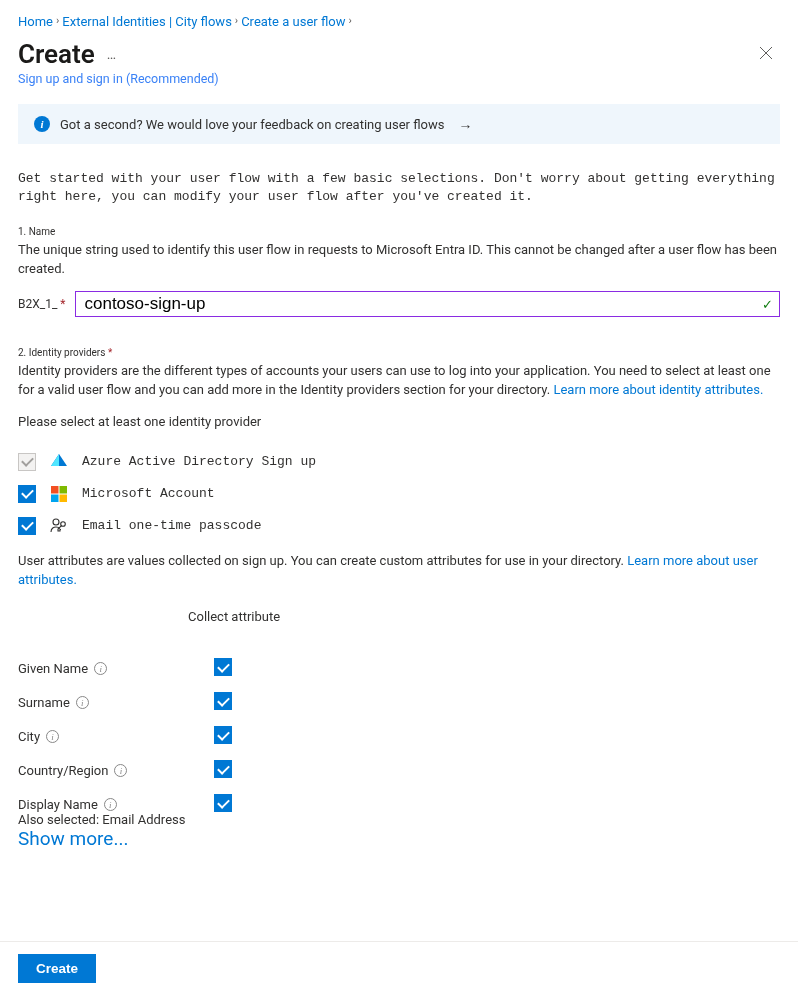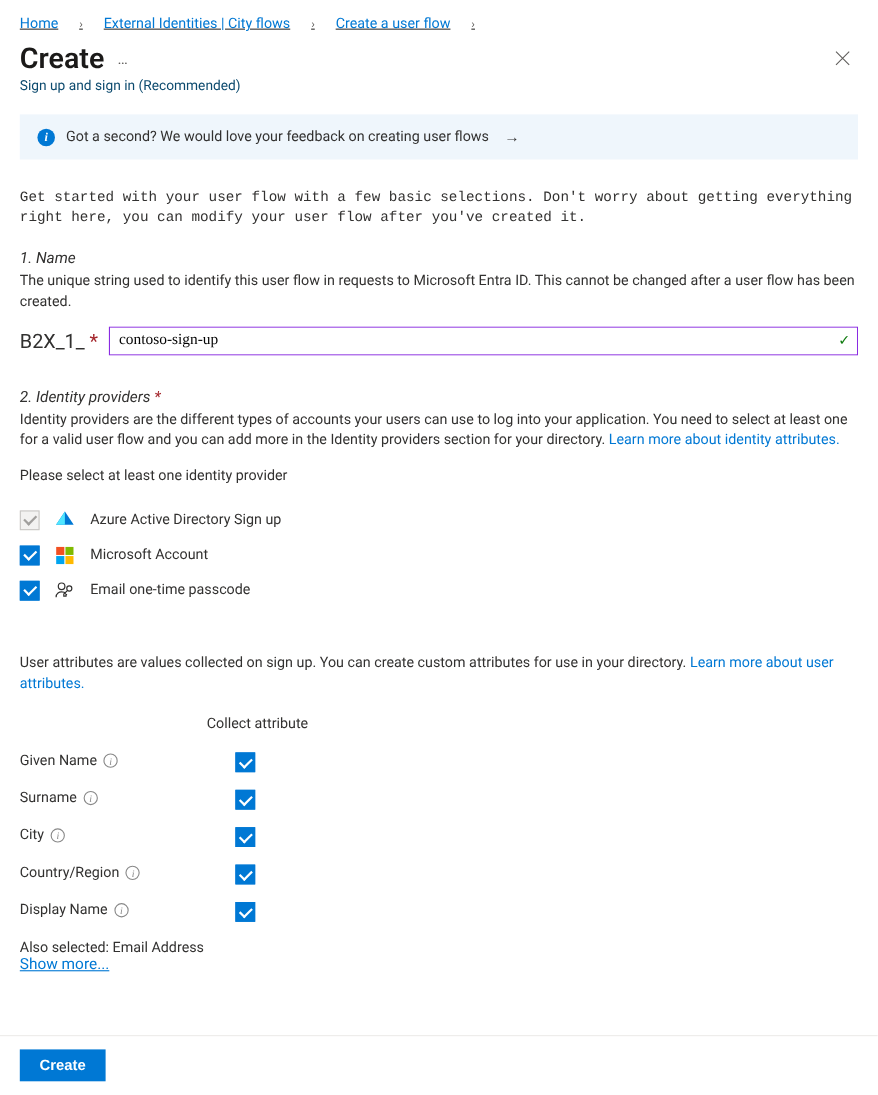--- a/index.html
+++ b/index.html
@@ -9,42 +9,41 @@
       color: #323130;
       background: #fff;
       width: 798px;
       height: 995px;
       position: relative;
     }
     a { color: #0078d4; text-decoration: none; cursor: pointer; }
 
     .breadcrumb {
       display: flex;
-      align-items: center;
+      align-items: flex-start;
       padding: 14px 18px 6px 18px;
       font-size: 13px;
-      gap: 19px;
-      text-decoration: underline;
+      gap: 3px;
     }
     .breadcrumb .sep { color: #605e5c; font-size: 11px; }
 
     .header-row {
       display: flex;
       align-items: flex-start;
       justify-content: space-between;
       padding: 4px 18px 0 18px;
     }
     .title-block { display: flex; align-items: center; gap: 12px; }
     .page-title { font-size: 26px; font-weight: 600; color: #1b1a19; }
     .ellipsis { color: #605e5c; font-size: 14px; letter-spacing: 1px; cursor: pointer; }
     .close-btn {
       width: 28px; height: 28px; display: flex; align-items: center; justify-content: center;
       cursor: pointer; color: #605e5c; font-size: 16px;
     }
-    .subtitle { padding: 2px 18px 10px 18px; color: #0c4a6e; font-size: 12.5px; }
+    .subtitle { padding: 2px 18px 10px 18px; color: #3b82f6; font-size: 12.5px; }
 
     .feedback-banner {
       margin: 8px 18px;
       background: #eff6fc;
       padding: 12px 16px;
       display: flex;
       align-items: center;
       gap: 10px;
       font-size: 13px;
     }
@@ -53,46 +52,46 @@
       background: #0078d4; color: #fff; display: flex;
       align-items: center; justify-content: center;
       font-size: 11px; font-weight: bold; font-style: italic; font-family: Georgia, serif;
       flex-shrink: 0;
     }
     .feedback-arrow { color: #323130; font-size: 14px; margin-left: 4px; }
 
     .content { padding: 18px 18px 80px 18px; }
     .intro { margin-bottom: 20px; line-height: 1.4; font-family: Liberation Mono, monospace; }
 
-    .section-header { font-size: 14px; margin-bottom: 4px; font-style: italic; }
+    .section-header { font-size: 10px; margin-bottom: 4px; }
     .section-desc { line-height: 1.45; margin-bottom: 12px; }
     .asterisk { color: #a4262c; font-weight: normal; }
 
     .name-row {
       display: flex; align-items: center; gap: 10px; margin-top: 4px; margin-bottom: 30px;
     }
-    .name-prefix { font-size: 18px; text-align: center; }
+    .name-prefix { font-size: 12px; text-align: center; }
     .name-input-wrap {
       flex: 1; position: relative;
       border: 1px solid #8a2be2;
       height: 26px;
       display: flex; align-items: center;
     }
     .name-input {
       border: none; outline: none; width: 100%; height: 100%;
-      padding: 0 28px 0 8px; font-size: 14px; font-family: Liberation Serif, serif;
+      padding: 0 28px 0 8px; font-size: 17px; font-family: Liberation Sans, sans-serif;
     }
     .name-check {
       position: absolute; right: 6px; top: 50%; transform: translateY(-50%);
       color: #107c10; font-size: 13px;
     }
 
     .idp-instruction { margin: 14px 0 24px 0; }
 
-    .idp-list { display: flex; flex-direction: column; gap: 14px; margin-bottom: 48px; }
+    .idp-list { display: flex; flex-direction: column; gap: 14px; margin-bottom: 17px; font-family: Liberation Mono, monospace; }
     .idp-row {
       display: flex; align-items: center; gap: 14px;
     }
     .checkbox {
       width: 18px; height: 18px; border: 1px solid #323130;
       display: flex; align-items: center; justify-content: center;
       cursor: pointer; flex-shrink: 0; background: #fff;
     }
     .checkbox.checked { background: #0078d4; border-color: #0078d4; }
     .checkbox.checked::after {
@@ -113,36 +112,36 @@
     .idp-icon { width: 18px; height: 18px; display: flex; align-items: center; justify-content: center; flex-shrink: 0; }
     .idp-label { font-size: 13px; }
 
     .collect-header {
       padding: 8px 0 10px 170px; font-size: 13px;
       border-bottom: 0;
     }
 
     .attr-list { display: flex; flex-direction: column; margin-top: 8px; }
     .attr-row {
-      display: flex; align-items: flex-start; height: 34px;
+      display: flex; align-items: flex-end; height: 34px;
     }
     .attr-label-cell {
       width: 196px; display: flex; align-items: center; gap: 6px;
     }
     .attr-label { font-size: 13px; }
     .info-circle {
       width: 13px; height: 13px; border-radius: 50%;
       border: 1px solid #888; color: #888;
       display: flex; align-items: center; justify-content: center;
       font-size: 9px; font-style: italic; font-family: Georgia, serif;
       cursor: help;
     }
 
     .also-selected { margin-top: 0; font-size: 13px; }
-    .show-more { font-size: 14px; text-decoration: underline; }
+    .show-more { font-size: 19px; }
 
     .footer {
       position: absolute; bottom: 0; left: 0; right: 0;
       border-top: 1px solid #edebe9;
       padding: 12px 18px;
       background: #fff;
     }
     .create-btn {
       background: #0078d4; color: #fff; border: none;
       padding: 7px 18px; font-size: 13.5px; cursor: pointer;

